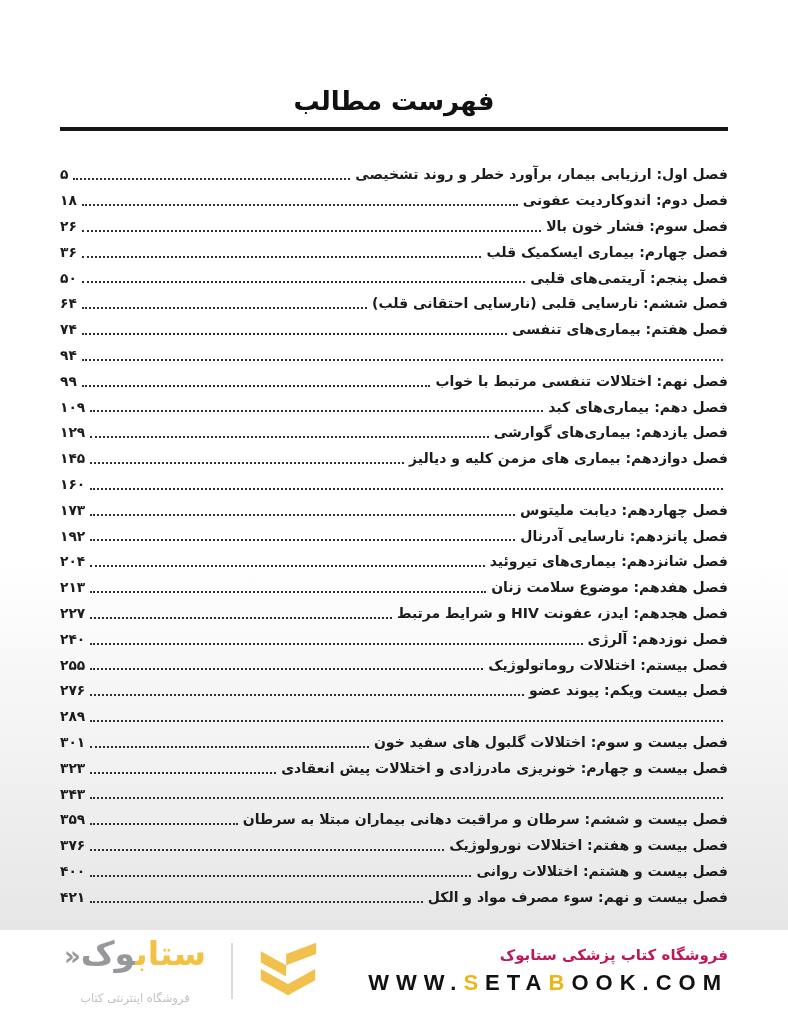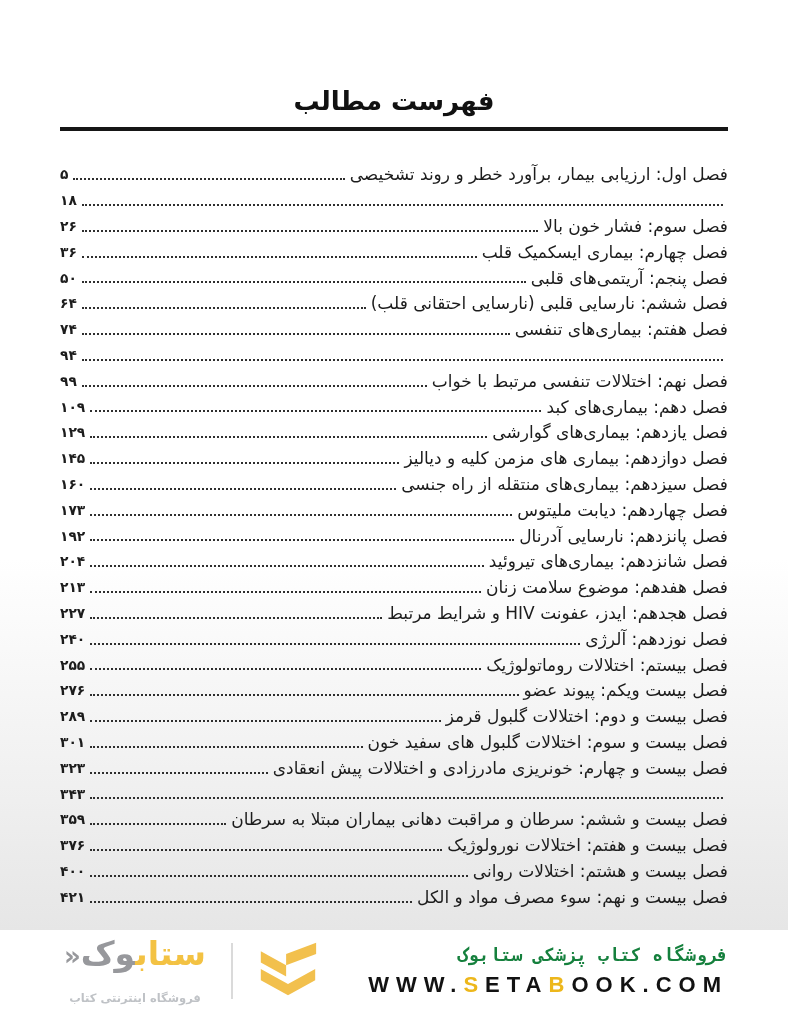--- a/index.html
+++ b/index.html
@@ -27,21 +27,21 @@
   
   .toc{
     direction:rtl;
     margin:31px 60px 0 60px;
   }
   .toc-row{
     display:flex;align-items:center;
     height:25.8px;
   }
   .toc-title{
-    font-size:17px;font-weight:400;color:#1c1c1c;
+    font-size:14px;font-weight:700;color:#1c1c1c;
     white-space:nowrap;
   }
   .toc-dots{
     flex:1;height:0;
     border-bottom:2px dotted #2e2e2e;
     margin:0 5px;
     align-self:flex-end;
     margin-bottom:7px;
   }
   .toc-page{
@@ -65,35 +65,34 @@
   .wordmark{
     direction:rtl;unicode-bidi:isolate;
     font-size:33px;font-weight:800;line-height:1.05;
     white-space:nowrap;
   }
   .wm-gold{color:#F3C243;}
   .wm-grey{color:#97989C;}
   .wm-guillemet{color:#97989C;font-size:26px;}
   .logo-subtitle{
     direction:rtl;
-    font-size:11.5px;color:#BFC2C6;font-weight:700;
+    font-size:11.5px;color:#BFC2C6;font-weight:400;
     margin-top:20px;white-space:nowrap;
   }
   .logo-divider{
     width:2px;height:56px;background:#dadada;
   }
   .footer-right{
     display:flex;flex-direction:column;align-items:flex-end;
     margin-right:60px;
   }
   .store-line{
     direction:rtl;
-    font-size:18px;font-weight:700;color:#15803d;
-    white-space:nowrap;
-    font-family:Liberation Mono, monospace;
+    font-size:15px;font-weight:700;color:#be185d;
+    white-space:nowrap;
   }
   .url-line{
     margin-top:6px;
     font-size:22px;font-weight:700;color:#121212;
     letter-spacing:7px;margin-left:0;
     white-space:nowrap;
     font-family:"Liberation Sans","DejaVu Sans",sans-serif;
   }
   .url-accent{color:#EDB71B;}
 </style>
@@ -104,20 +103,21 @@
   <h1 class="page-title">فهرست مطالب</h1>
   <div class="title-rule"></div>
 
   <div class="toc">
       <div class="toc-row">
       <span class="toc-title">فصل اول: ارزیابی بیمار، برآورد خطر و روند تشخیصی</span>
       <span class="toc-dots"></span>
       <span class="toc-page">۵</span>
     </div>
       <div class="toc-row">
+      <span class="toc-title">فصل دوم: اندوکاردیت عفونی</span>
       <span class="toc-dots"></span>
       <span class="toc-page">۱۸</span>
     </div>
       <div class="toc-row">
       <span class="toc-title">فصل سوم: فشار خون بالا</span>
       <span class="toc-dots"></span>
       <span class="toc-page">۲۶</span>
     </div>
       <div class="toc-row">
       <span class="toc-title">فصل چهارم: بیماری ایسکمیک قلب</span>
@@ -157,21 +157,20 @@
       <span class="toc-title">فصل یازدهم: بیماری‌های گوارشی</span>
       <span class="toc-dots"></span>
       <span class="toc-page">۱۲۹</span>
     </div>
       <div class="toc-row">
       <span class="toc-title">فصل دوازدهم: بیماری های مزمن کلیه و دیالیز</span>
       <span class="toc-dots"></span>
       <span class="toc-page">۱۴۵</span>
     </div>
       <div class="toc-row">
-      <span class="toc-title">فصل سیزدهم: بیماری‌های منتقله از  راه جنسی</span>
       <span class="toc-dots"></span>
       <span class="toc-page">۱۶۰</span>
     </div>
       <div class="toc-row">
       <span class="toc-title">فصل چهاردهم: دیابت ملیتوس</span>
       <span class="toc-dots"></span>
       <span class="toc-page">۱۷۳</span>
     </div>
       <div class="toc-row">
       <span class="toc-title">فصل پانزدهم: نارسایی آدرنال</span>
@@ -202,21 +201,20 @@
       <span class="toc-title">فصل بیستم: اختلالات روماتولوژیک</span>
       <span class="toc-dots"></span>
       <span class="toc-page">۲۵۵</span>
     </div>
       <div class="toc-row">
       <span class="toc-title">فصل بیست ویکم: پیوند عضو</span>
       <span class="toc-dots"></span>
       <span class="toc-page">۲۷۶</span>
     </div>
       <div class="toc-row">
-      <span class="toc-title">فصل بیست و دوم: اختلالات گلبول قرمز</span>
       <span class="toc-dots"></span>
       <span class="toc-page">۲۸۹</span>
     </div>
       <div class="toc-row">
       <span class="toc-title">فصل بیست و سوم: اختلالات گلبول های سفید خون</span>
       <span class="toc-dots"></span>
       <span class="toc-page">۳۰۱</span>
     </div>
       <div class="toc-row">
       <span class="toc-title">فصل بیست و چهارم: خونریزی مادرزادی و اختلالات پیش انعقادی</span>

